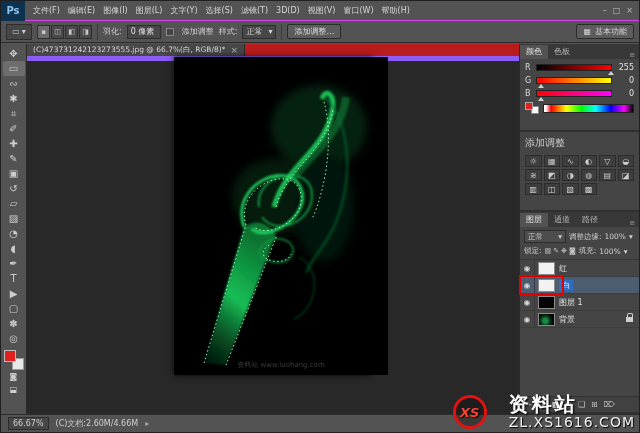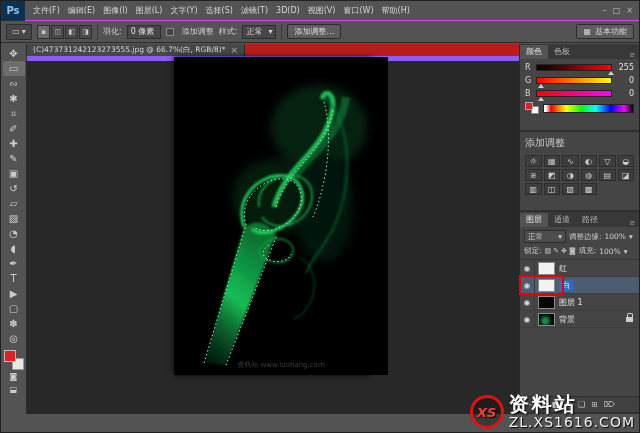--- a/index.html
+++ b/index.html
@@ -121,21 +121,21 @@
   .layers-bottom{margin-top:auto;height:16px;border-top:1px solid #333;background:#414141;display:flex;
     align-items:center;gap:6px;padding:0 7px;font-size:8px;color:#c2c2c2}
 
   
   .statusbar{position:absolute;left:0;right:0;bottom:0;height:18px;background:#535353;border-top:1px solid #2c2c2c;
     display:flex;align-items:center;gap:7px;padding:0 7px;font-size:8px;color:#cfcfcf}
   .status-zoom{background:#474747;border:1px solid #2d2d2d;padding:1px 4px}
   .status-arrow{color:#a8a8a8}
 
   
-  .watermark{position:absolute;right:4px;bottom:2px;display:flex;align-items:center;gap:5px;z-index:9}
+  .watermark{position:absolute;right:4px;bottom:2px;display:flex;align-items:center;gap:22px;z-index:9}
   .wm-badge{width:34px;height:34px;border:3px solid #e01212;border-radius:50%;display:flex;align-items:center;
     justify-content:center;color:#ff4030;font-style:italic;font-weight:bold;font-size:13px;
     background:rgba(10,10,10,.35);text-shadow:1px 1px 1px #000}
   .wm-text{display:flex;flex-direction:column;line-height:1.05}
   .wm-title{font-size:20px;font-weight:bold;color:#fff;letter-spacing:3px;text-shadow:1px 1px 2px #000}
   .wm-url{font-size:14px;color:#f0f0f0;letter-spacing:1px;text-shadow:1px 1px 1px #000}
 </style>
 </head>
 <body>
 
@@ -406,20 +406,25 @@
           <span>◧</span>
           <span>◓</span>
           <span>❏</span>
           <span>⊞</span>
           <span>⌦</span>
         </div>
       </div>
     </div>
   </div>
 
+  <div class="statusbar">
+    <span class="status-zoom">66.67%</span>
+    <span>(C)文档:2.60M/4.66M</span>
+    <span class="status-arrow">▸</span>
+  </div>
 
   <div class="watermark">
     <span class="wm-badge">XS</span>
     <span class="wm-text">
       <span class="wm-title">资料站</span>
       <span class="wm-url">ZL.XS1616.COM</span>
     </span>
   </div>
 
 </div>

